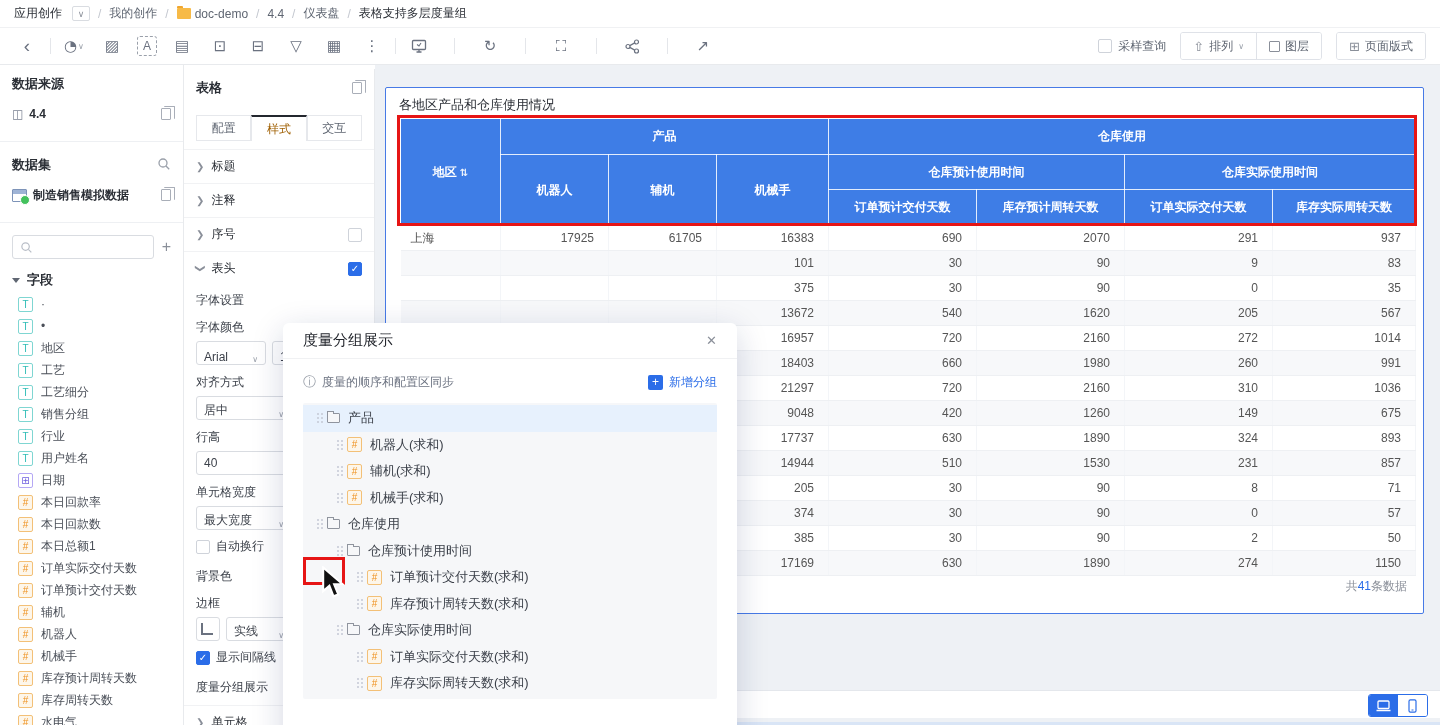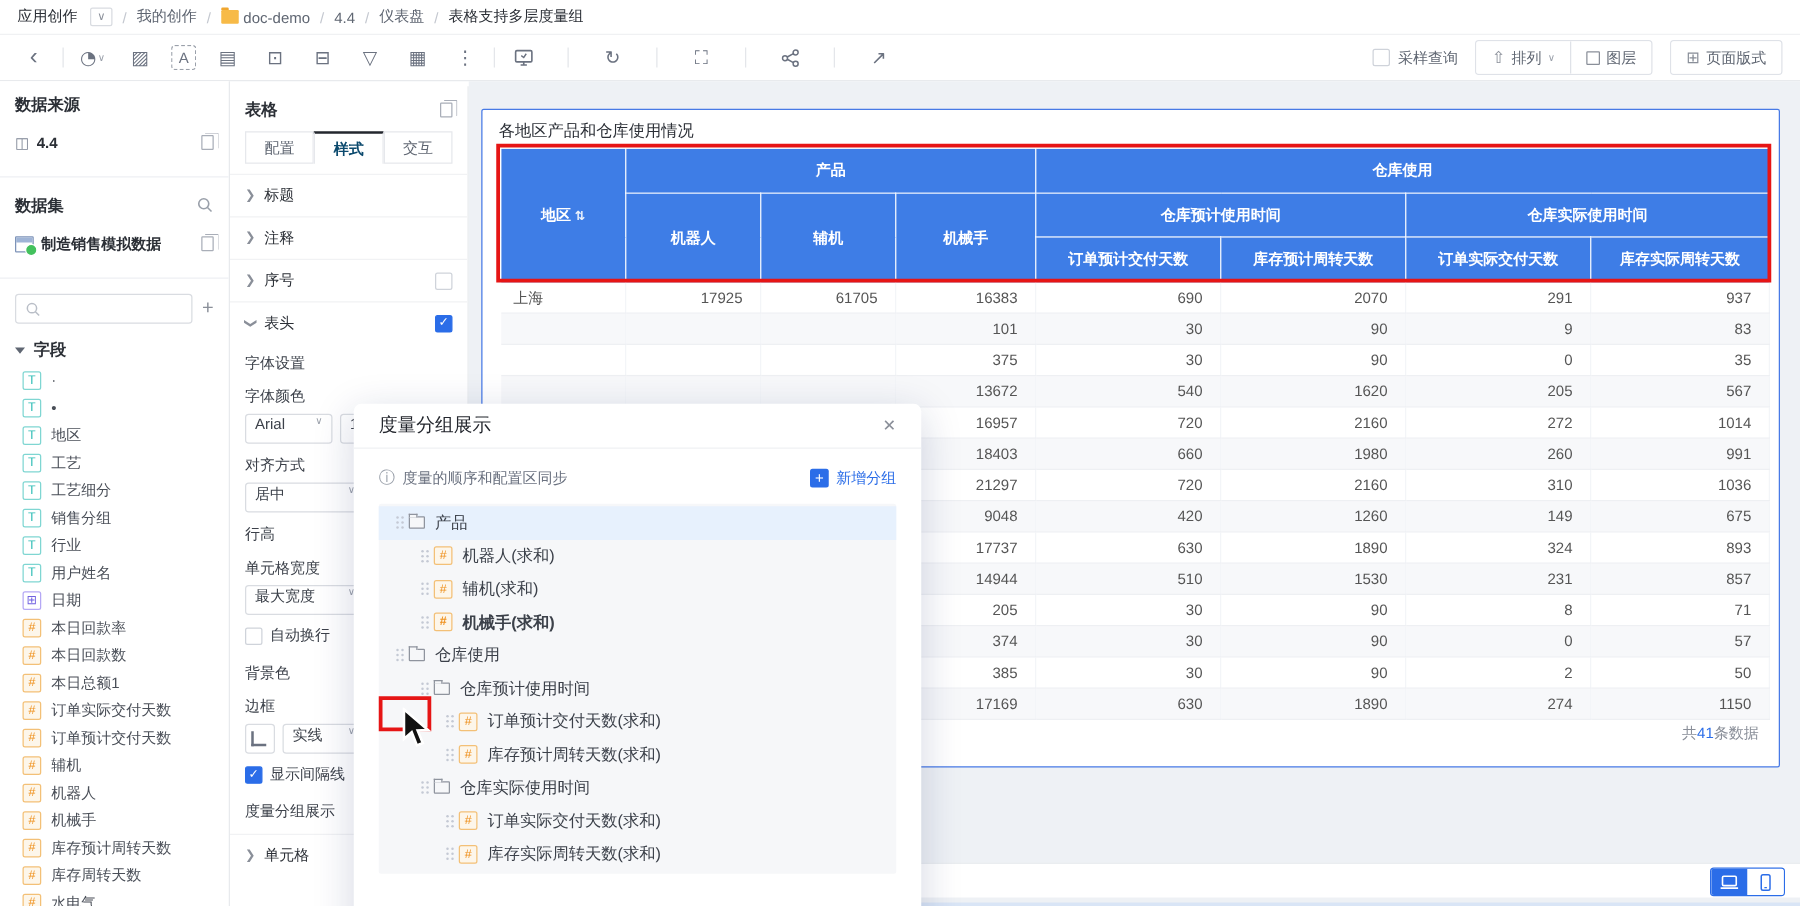--- a/index.html
+++ b/index.html
@@ -55,29 +55,29 @@
   .fi{width:15px;height:15px;border-radius:2px;display:inline-flex;align-items:center;justify-content:center;font-size:10px;flex:none}
   .fi-text{border:1px solid #7fd6d2;color:#2fbdb6;background:#fff}
   .fi-text::before{content:"T"}
   .fi-date{border:1px solid #b5a8f5;color:#7262e0;background:#fff}
   .fi-date::before{content:"⊞"}
   .fi-num{border:1px solid #f3c077;color:#ef9220;background:#fdf6ea}
   .fi-num::before{content:"#"}
   
   .pn-head{display:flex;align-items:center;padding:10px 12px 6px;font-weight:bold;font-size:13px;color:#2b2f36}
   .pn-head .right{margin-left:auto}
-  .tabs{display:flex;padding:0 12px;margin-top:2px}
+  .tabs{display:flex;padding:0 12px;margin-top:12px}
   .tab{flex:1;height:26px;display:flex;align-items:center;justify-content:center;border:1px solid #e6e8ec;background:#fff;color:#5f6672;cursor:pointer}
-  .tab.active{border-top:2px solid #23272e;color:#0c4a6e;font-weight:bold;border-bottom:none}
+  .tab.active{border-top:2px solid #23272e;color:#a16207;font-weight:normal;border-bottom:none}
   .sec{display:flex;align-items:center;gap:7px;height:34px;padding:0 12px;color:#2b2f36;border-top:1px solid #f1f2f4;cursor:pointer}
   .sec .chev{color:#8a8f99;font-size:10px}
   .sec .right{margin-left:auto}
   .ctl-label{padding:7px 12px 3px;color:#3c414a}
   .ctl-row{display:flex;align-items:center;gap:6px;padding:2px 12px}
-  .dd{height:24px;border:1px solid #d9dce1;border-radius:3px;display:flex;align-items:flex-start;padding:0 7px;color:#3c414a;gap:19px;background:#fff}
+  .dd{height:24px;border:1px solid #d9dce1;border-radius:3px;display:flex;align-items:flex-end;padding:0 7px;color:#3c414a;gap:19px;background:#fff}
   .dd .v{font-size:8px;color:#9aa0aa;margin-left:auto}
   .input{height:24px;border:1px solid #d9dce1;border-radius:3px;display:flex;align-items:center;padding:0 7px;color:#3c414a;background:#fff}
   .chk-row{display:flex;align-items:center;gap:6px;padding:6px 12px;color:#3c414a}
   .border-ic{width:24px;height:24px;border:1px solid #d9dce1;border-radius:3px;position:relative;background:#fff}
   .border-ic::before{content:"";position:absolute;left:4px;top:5px;width:10px;height:10px;border-left:2px solid #6b7280;border-bottom:2px solid #6b7280}
   
   .widget{position:absolute;left:10px;top:22px;width:1039px;height:527px;background:#fff;border:1px solid #477ae6;border-radius:2px}
   .w-title{position:absolute;left:13px;top:8px;font-size:13px;color:#2b2f36}
   .tbl-wrap{position:absolute;left:14px;top:30px}
   table{border-collapse:collapse;table-layout:fixed;width:1015px}
@@ -369,20 +369,25 @@
         </span>
     </div>
     <div class="ctl-label">对齐方式</div>
     <div class="ctl-row">
         <span class="dd" style="width:96px">
           <span>居中</span>
           <span class="v">∨</span>
         </span>
       </div>
     <div class="ctl-label">行高</div>
+    <div class="ctl-row">
+        <span class="input" style="width:96px">
+          <span>40</span>
+        </span>
+      </div>
     <div class="ctl-label">单元格宽度</div>
     <div class="ctl-row">
         <span class="dd" style="width:96px">
           <span>最大宽度</span>
           <span class="v">∨</span>
         </span>
       </div>
     <div class="chk-row">
         <span class="cb"></span>
         <span>自动换行</span>
@@ -634,21 +639,21 @@
         <div class="t-row" style="padding-left: 34px;">
           <span class="dots"></span>
           <span class="fi fi-num"></span>
           <span>机器人(求和)</span>
         </div>
         <div class="t-row" style="padding-left: 34px;">
           <span class="dots"></span>
           <span class="fi fi-num"></span>
           <span>辅机(求和)</span>
         </div>
-        <div class="t-row" style="padding-left: 34px; font-weight: bold;">
+        <div class="t-row" style="padding-left: 34px;">
           <span class="dots"></span>
           <span class="fi fi-num"></span>
           <span>机械手(求和)</span>
         </div>
         <div class="t-row" style="padding-left: 14px;">
           <span class="dots"></span>
           <span class="folder"></span>
           <span>仓库使用</span>
         </div>
         <div class="t-row" style="padding-left: 34px;">

